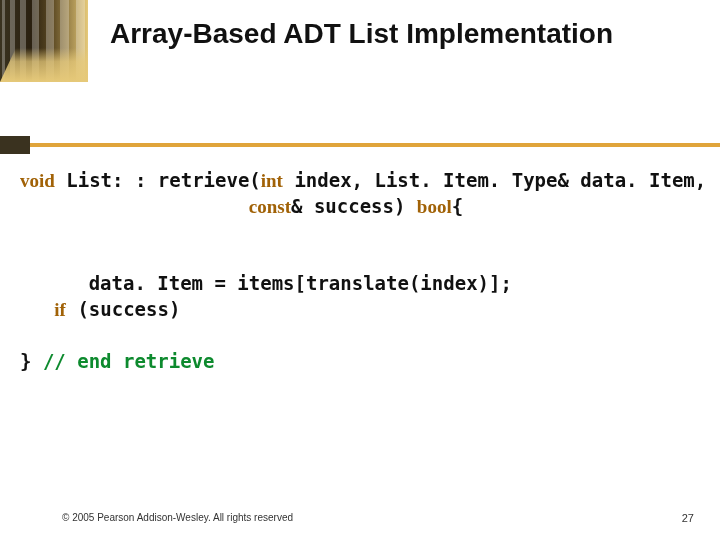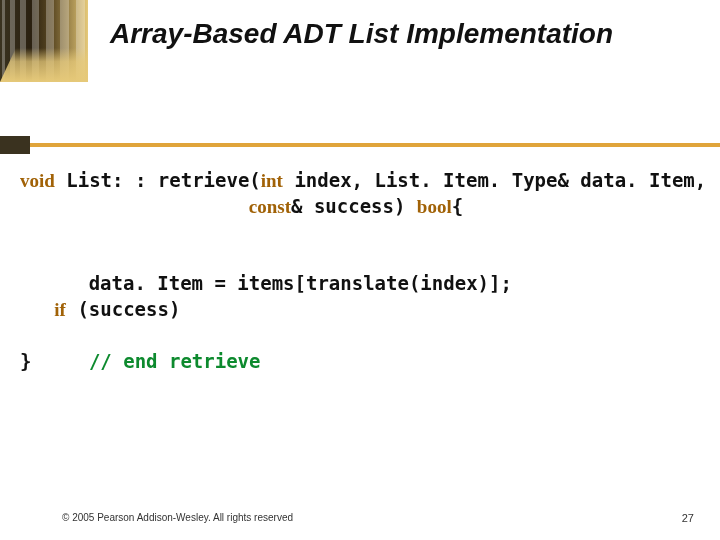--- a/index.html
+++ b/index.html
@@ -8,21 +8,20 @@
     height: 540px;
     background: #ffffff;
     font-family: Arial, Helvetica, sans-serif;
     position: relative;
     overflow: hidden;
   }
   .header {
     position: relative;
     height: 82px;
     background: #ffffff;
-    font-style: italic;
   }
   .decor {
     position: absolute;
     left: 0; top: 0;
     width: 88px; height: 82px;
     overflow: hidden;
   }
   .decor .bg {
     position: absolute; inset: 0;
     background: linear-gradient(90deg, #3a321f 0%, #2a2010 35%, #5e4b24 60%, #e6c979 100%);
@@ -70,21 +69,21 @@
     left: 20px; right: 20px; top: 168px;
     font-family: "Courier New", Courier, monospace;
     font-size: 19px;
     font-weight: bold;
     line-height: 1.35;
     color: #111;
   }
   .code pre { white-space: pre; }
   .kw   { color: #a16207; font-family: Liberation Serif, serif; }
   .keep { color: #111; }
-  .cmt  { color: #0d8a2e; margin-left: 46px; }
+  .cmt  { color: #0d8a2e; }
   .num  { color: #c02020; }
   .blank { height: 26px; }
   .footer {
     position: absolute;
     left: 62px; right: 26px; bottom: 16px;
     display: flex; justify-content: space-between;
     font-size: 10px;
     color: #333;
     margin-top: 28px;
   }

